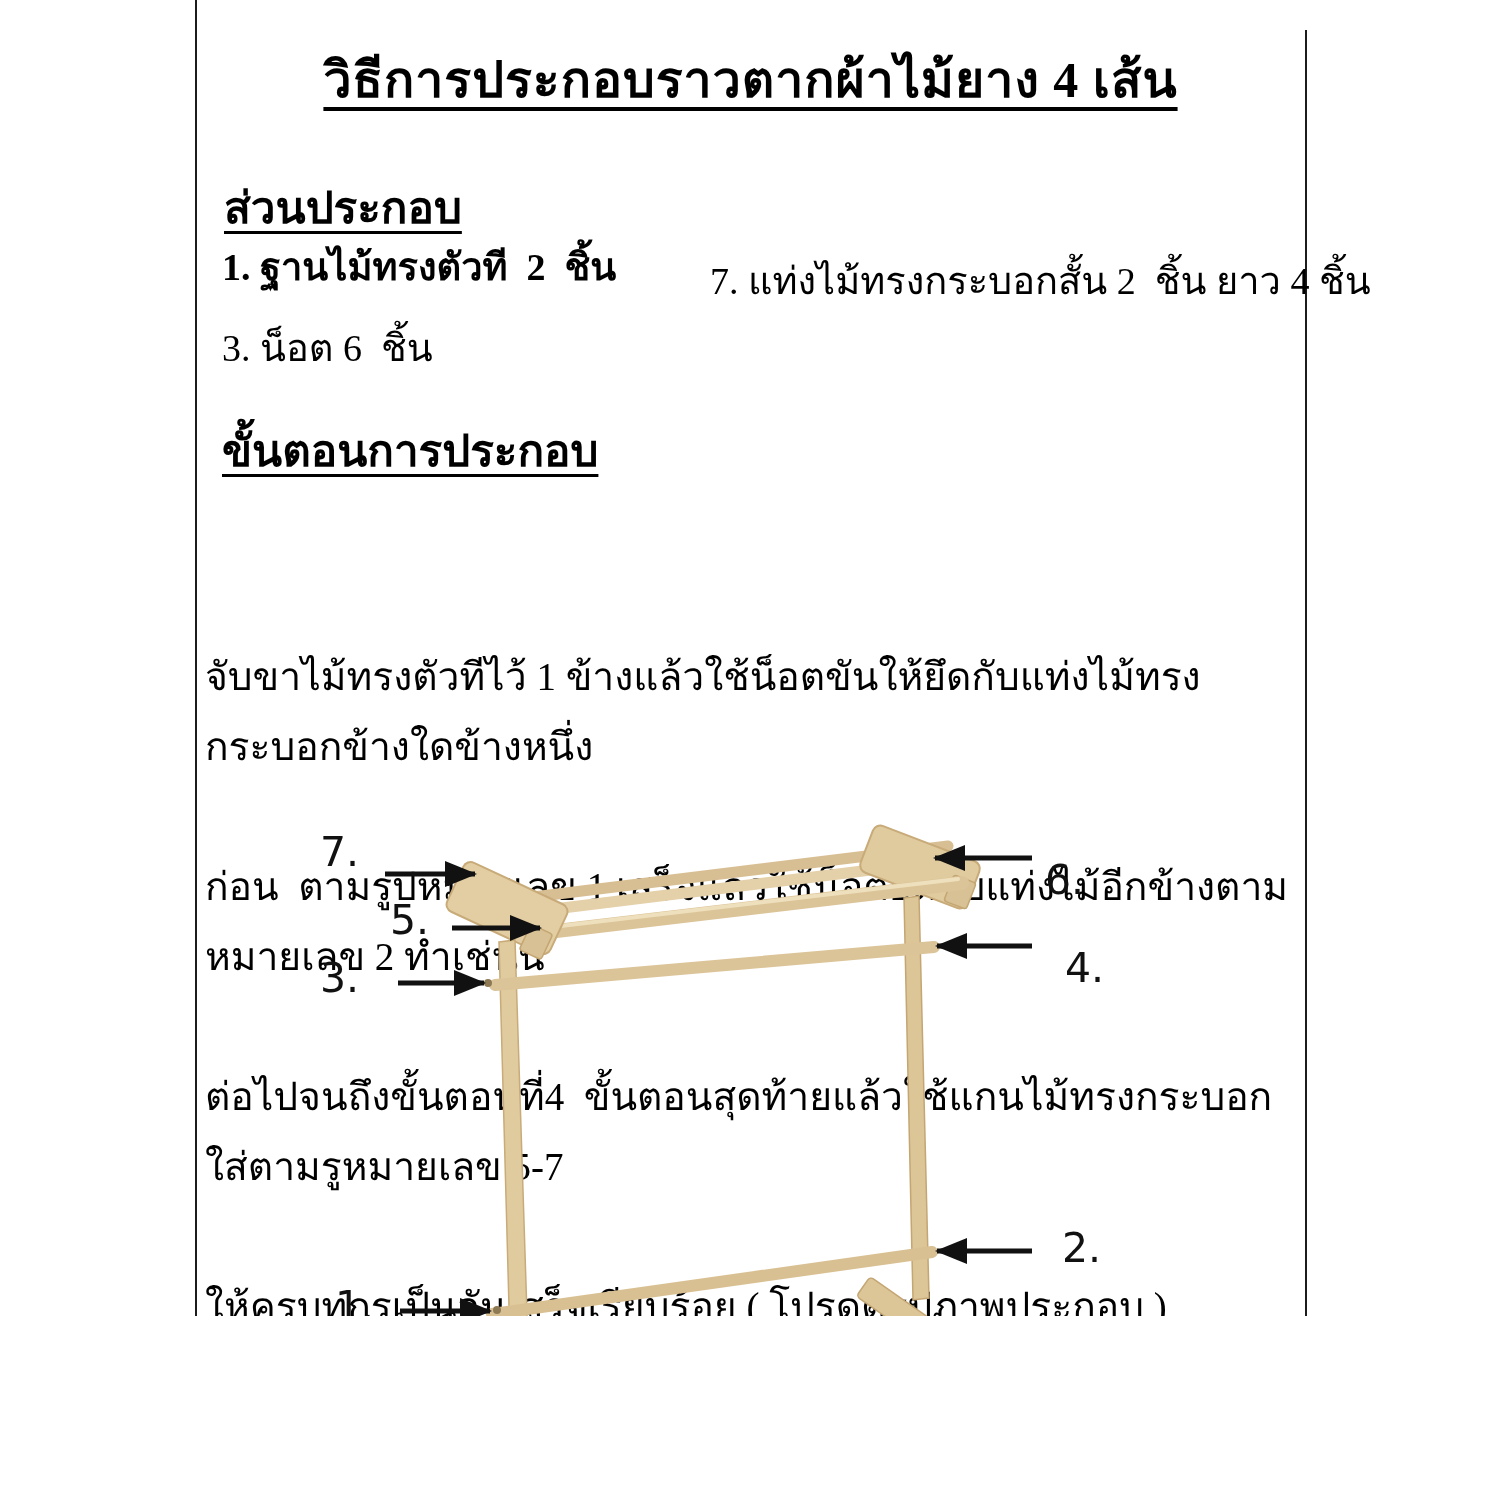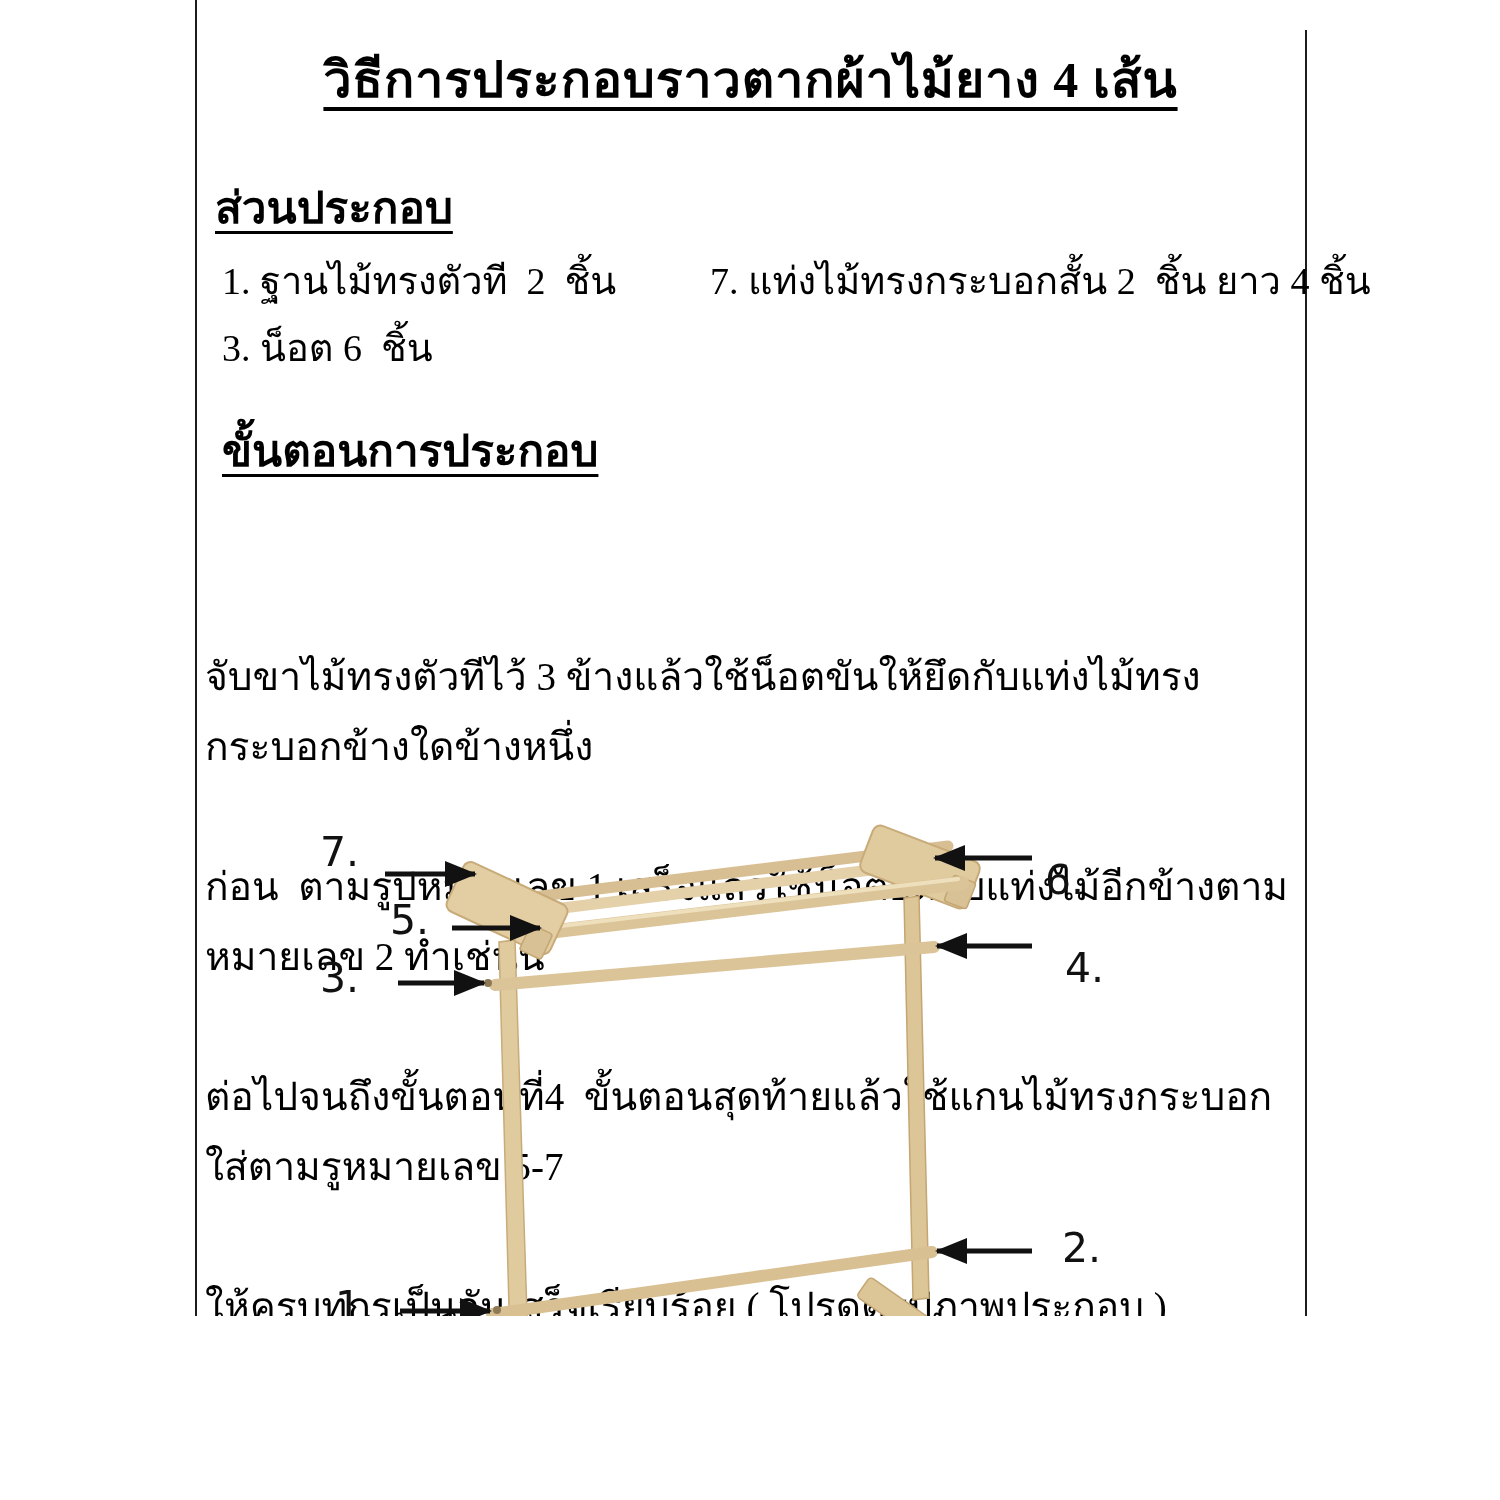--- a/index.html
+++ b/index.html
@@ -14,27 +14,27 @@
   .doc-title {
     position:absolute; left:196px; width:1109px; top:40px;
     text-align:center; font-size:50px; font-weight:bold; margin:0;
     text-decoration:underline; text-decoration-thickness:4px; text-underline-offset:10px;
     letter-spacing:1px;
   }
   .section-heading {
     position:absolute; font-size:44px; font-weight:bold; margin:0;
     text-decoration:underline; text-decoration-thickness:3px; text-underline-offset:8px;
   }
-  .h-components { left:215px; top:172px;text-align:right; }
+  .h-components { left:224px; top:172px;text-align:right; }
   .h-assembly   { left:222px; top:415px; }
 
   .list-item {
     position:absolute; font-size:38px; white-space:pre-wrap;
   }
-  .li-1 { left:222px; top:250px; }
+  .li-1 { left:222px; top:236px;font-weight:bold; }
   .li-2 { left:710px; top:250px; }
   .li-3 { left:222px; top:317px; }
   .li-4 { left:710px; top:317px; }
 
   .steps-text {
     position:absolute; left:205px; top:502px; width:1100px;
     font-size:39px; line-height:70px; white-space:pre-wrap;
   }
   .steps-line { height:70px; }
 
@@ -66,21 +66,21 @@
 
   <h2 class="section-heading h-components">ส่วนประกอบ</h2>
 
   <div class="list-item li-1">1. ฐานไม้ทรงตัวที  2  ชิ้น</div>
   <div class="list-item li-2">7. แท่งไม้ทรงกระบอกสั้น 2  ชิ้น ยาว 4 ชิ้น</div>
   <div class="list-item li-3">3. น็อต 6  ชิ้น</div>
 
   <h2 class="section-heading h-assembly">ขั้นตอนการประกอบ</h2>
 
   <div class="steps-text">
-    <div class="steps-line">จับขาไม้ทรงตัวทีไว้ 3 ข้างแล้วใช้น็อตขันให้ยึดกับแท่งไม้ทรงกระบอกข้างใดข้างหนึ่ง</div>
+    <div class="steps-line">จับขาไม้ทรงตัวทีไว้ 1 ข้างแล้วใช้น็อตขันให้ยึดกับแท่งไม้ทรงกระบอกข้างใดข้างหนึ่ง</div>
     <div class="steps-line">ก่อน  ตามรูปหมายเลข 1 เสร็จแล้วใช้น็อตยึดกับแท่งไม้อีกข้างตามหมายเลข 2 ทำเช่นนี้</div>
     <div class="steps-line">ต่อไปจนถึงขั้นตอนที่4  ขั้นตอนสุดท้ายแล้วใช้แกนไม้ทรงกระบอก  ใส่ตามรูหมายเลข 5-7</div>
     <div class="steps-line">ให้ครบทุกรูเป็นอันเสร็จเรียบร้อย ( โปรดดูรูปภาพประกอบ )</div>
   </div>
 
   <div class="diagram">
 
     <svg width="810" height="660" viewBox="0 0 810 660">
       <defs>
         <marker id="ah" markerUnits="userSpaceOnUse" markerWidth="34" markerHeight="26" refX="30" refY="13" orient="auto">

